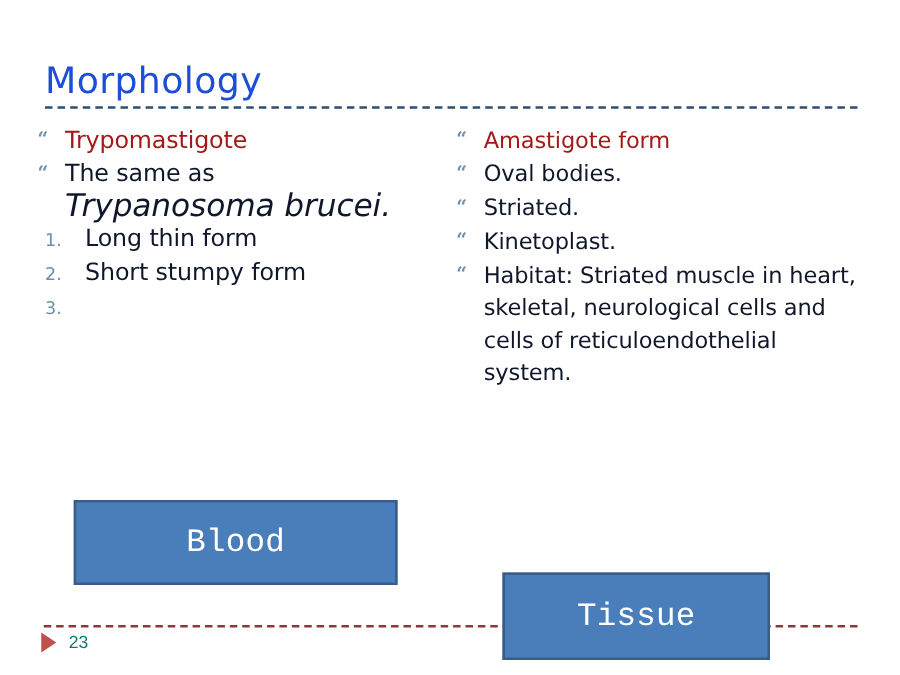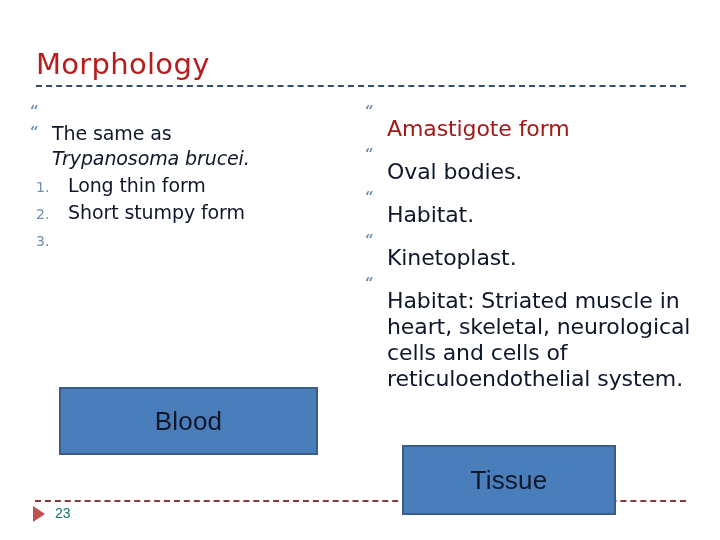--- a/index.html
+++ b/index.html
@@ -22,21 +22,21 @@
   }
 
   
   .slide-title {
     position: absolute;
     left: 36px;
     top: 47px;
     font-family: "DejaVu Sans", sans-serif;
     font-size: 29px;
     line-height: 34px;
-    color: #b91c1c;
+    color: #1d4ed8;
     letter-spacing: 0.3px;
     white-space: nowrap;
   }
 
   .title-rule {
     position: absolute;
     left: 36px;
     top: 85px;
     width: 650px;
     height: 0;
@@ -84,40 +84,41 @@
     line-height: 25px;
     color: #0f172a;
     letter-spacing: -0.1px;
   }
   .btext.red {
     color: #a21a18;
   }
   .sub-italic {
     display: block;
     font-style: italic;
-    font-size: 19px;
+    font-size: 25px;
     line-height: 25px;
   }
 
-  .col-right .btext { font-size: 22px; line-height: 26px; margin-top: 16px; }
+  .col-right .btext { font-size: 18px; line-height: 26px; }
   .col-right .bullet-row { margin-bottom: 1px; }
 
   
   .callout {
     position: absolute;
     background: #4a7ebb;
     border: 2px solid #385d8a;
     box-sizing: border-box;
     display: flex;
     align-items: center;
     justify-content: center;
-    color: #0f172a;
-    font-family: Liberation Sans, sans-serif;
+    color: #ffffff;
+    font-family: Liberation Mono, monospace;
     font-size: 26px;
     letter-spacing: 0.2px;
+    margin-top: 13px;
   }
   #box-blood {
     left: 59px;
     top: 387px;
     width: 259px;
     height: 68px;
   }
   #box-tissue {
     left: 402px;
     top: 445px;
@@ -160,20 +161,21 @@
 
 <div id="slide">
 
   <div class="slide-title">Morphology</div>
   <div class="title-rule"></div>
 
   <div class="col col-left">
 
     <div class="bullet-row">
       <span class="marker marker-quote">“</span>
+      <span class="btext red">Trypomastigote</span>
     </div>
 
     <div class="bullet-row">
       <span class="marker marker-quote">“</span>
       <span class="btext">
         <span>The same as</span>
         <span class="sub-italic">Trypanosoma brucei.</span>
       </span>
     </div>
 
@@ -200,21 +202,21 @@
       <span class="btext red">Amastigote form</span>
     </div>
 
     <div class="bullet-row">
       <span class="marker marker-quote">“</span>
       <span class="btext">Oval bodies.</span>
     </div>
 
     <div class="bullet-row">
       <span class="marker marker-quote">“</span>
-      <span class="btext">Habitat.</span>
+      <span class="btext">Striated.</span>
     </div>
 
     <div class="bullet-row">
       <span class="marker marker-quote">“</span>
       <span class="btext">Kinetoplast.</span>
     </div>
 
     <div class="bullet-row">
       <span class="marker marker-quote">“</span>
       <span class="btext">Habitat: Striated muscle in heart, skeletal, neurological cells and cells of reticuloendothelial system.</span>

